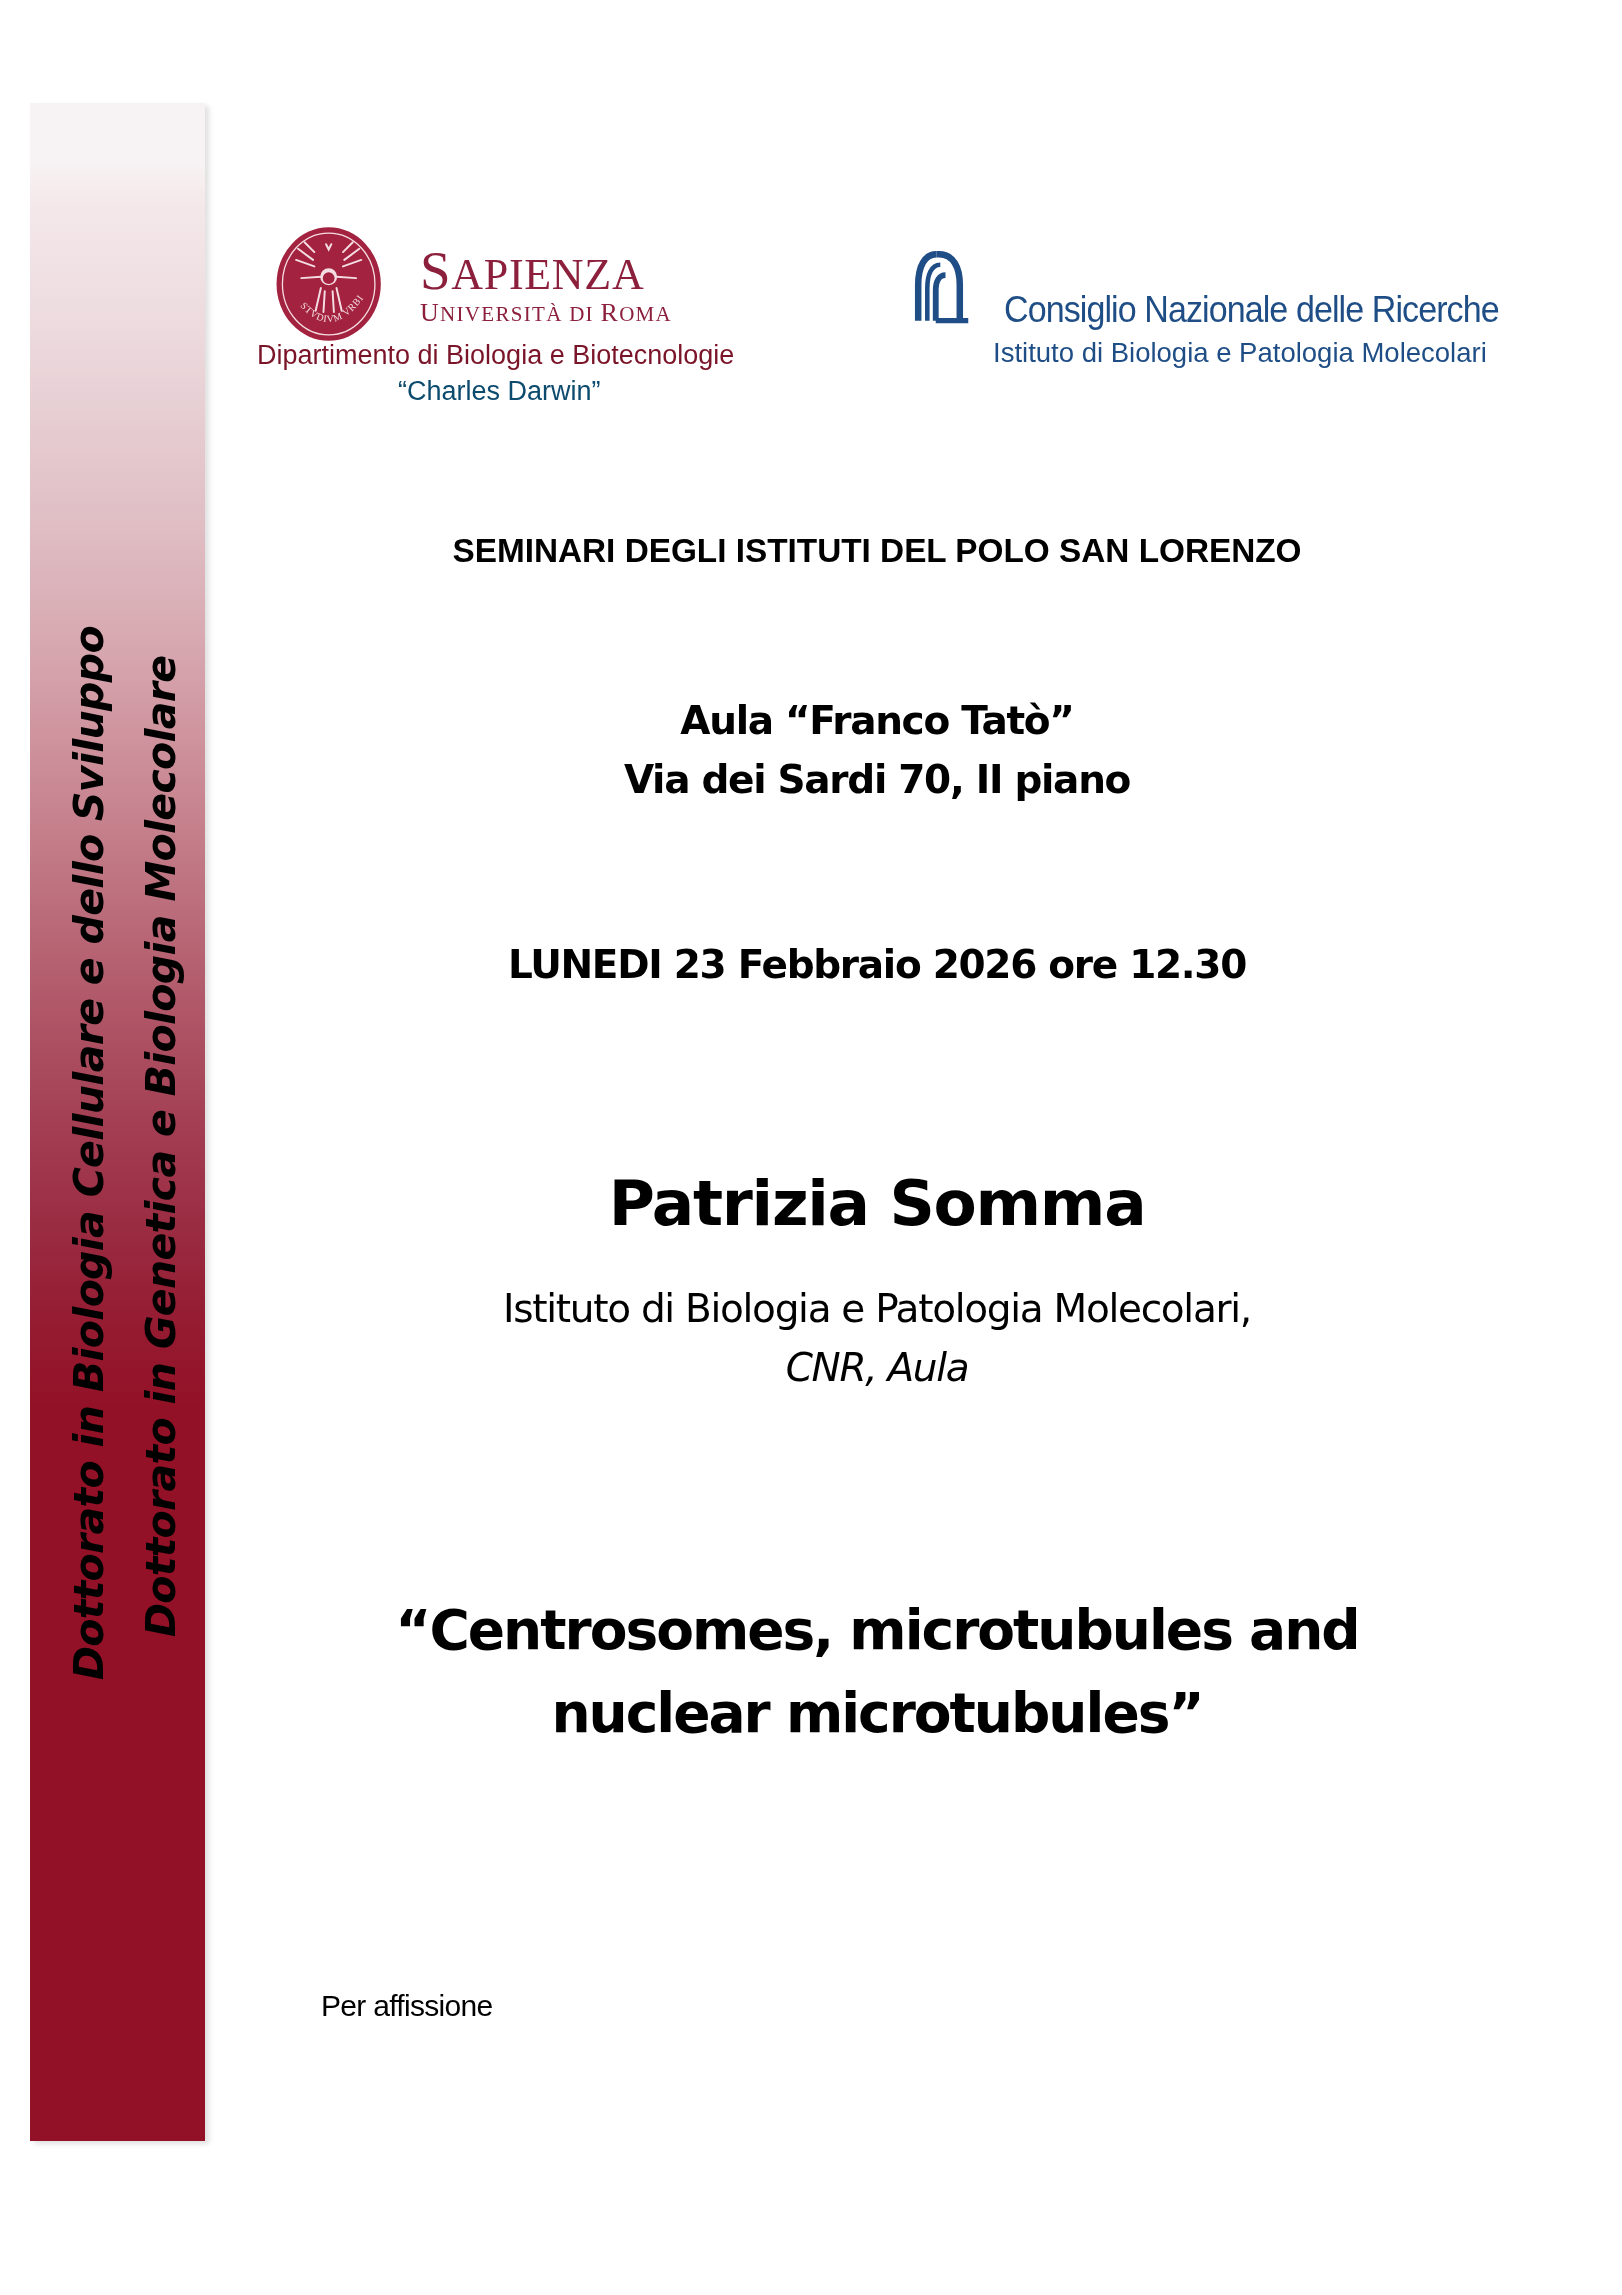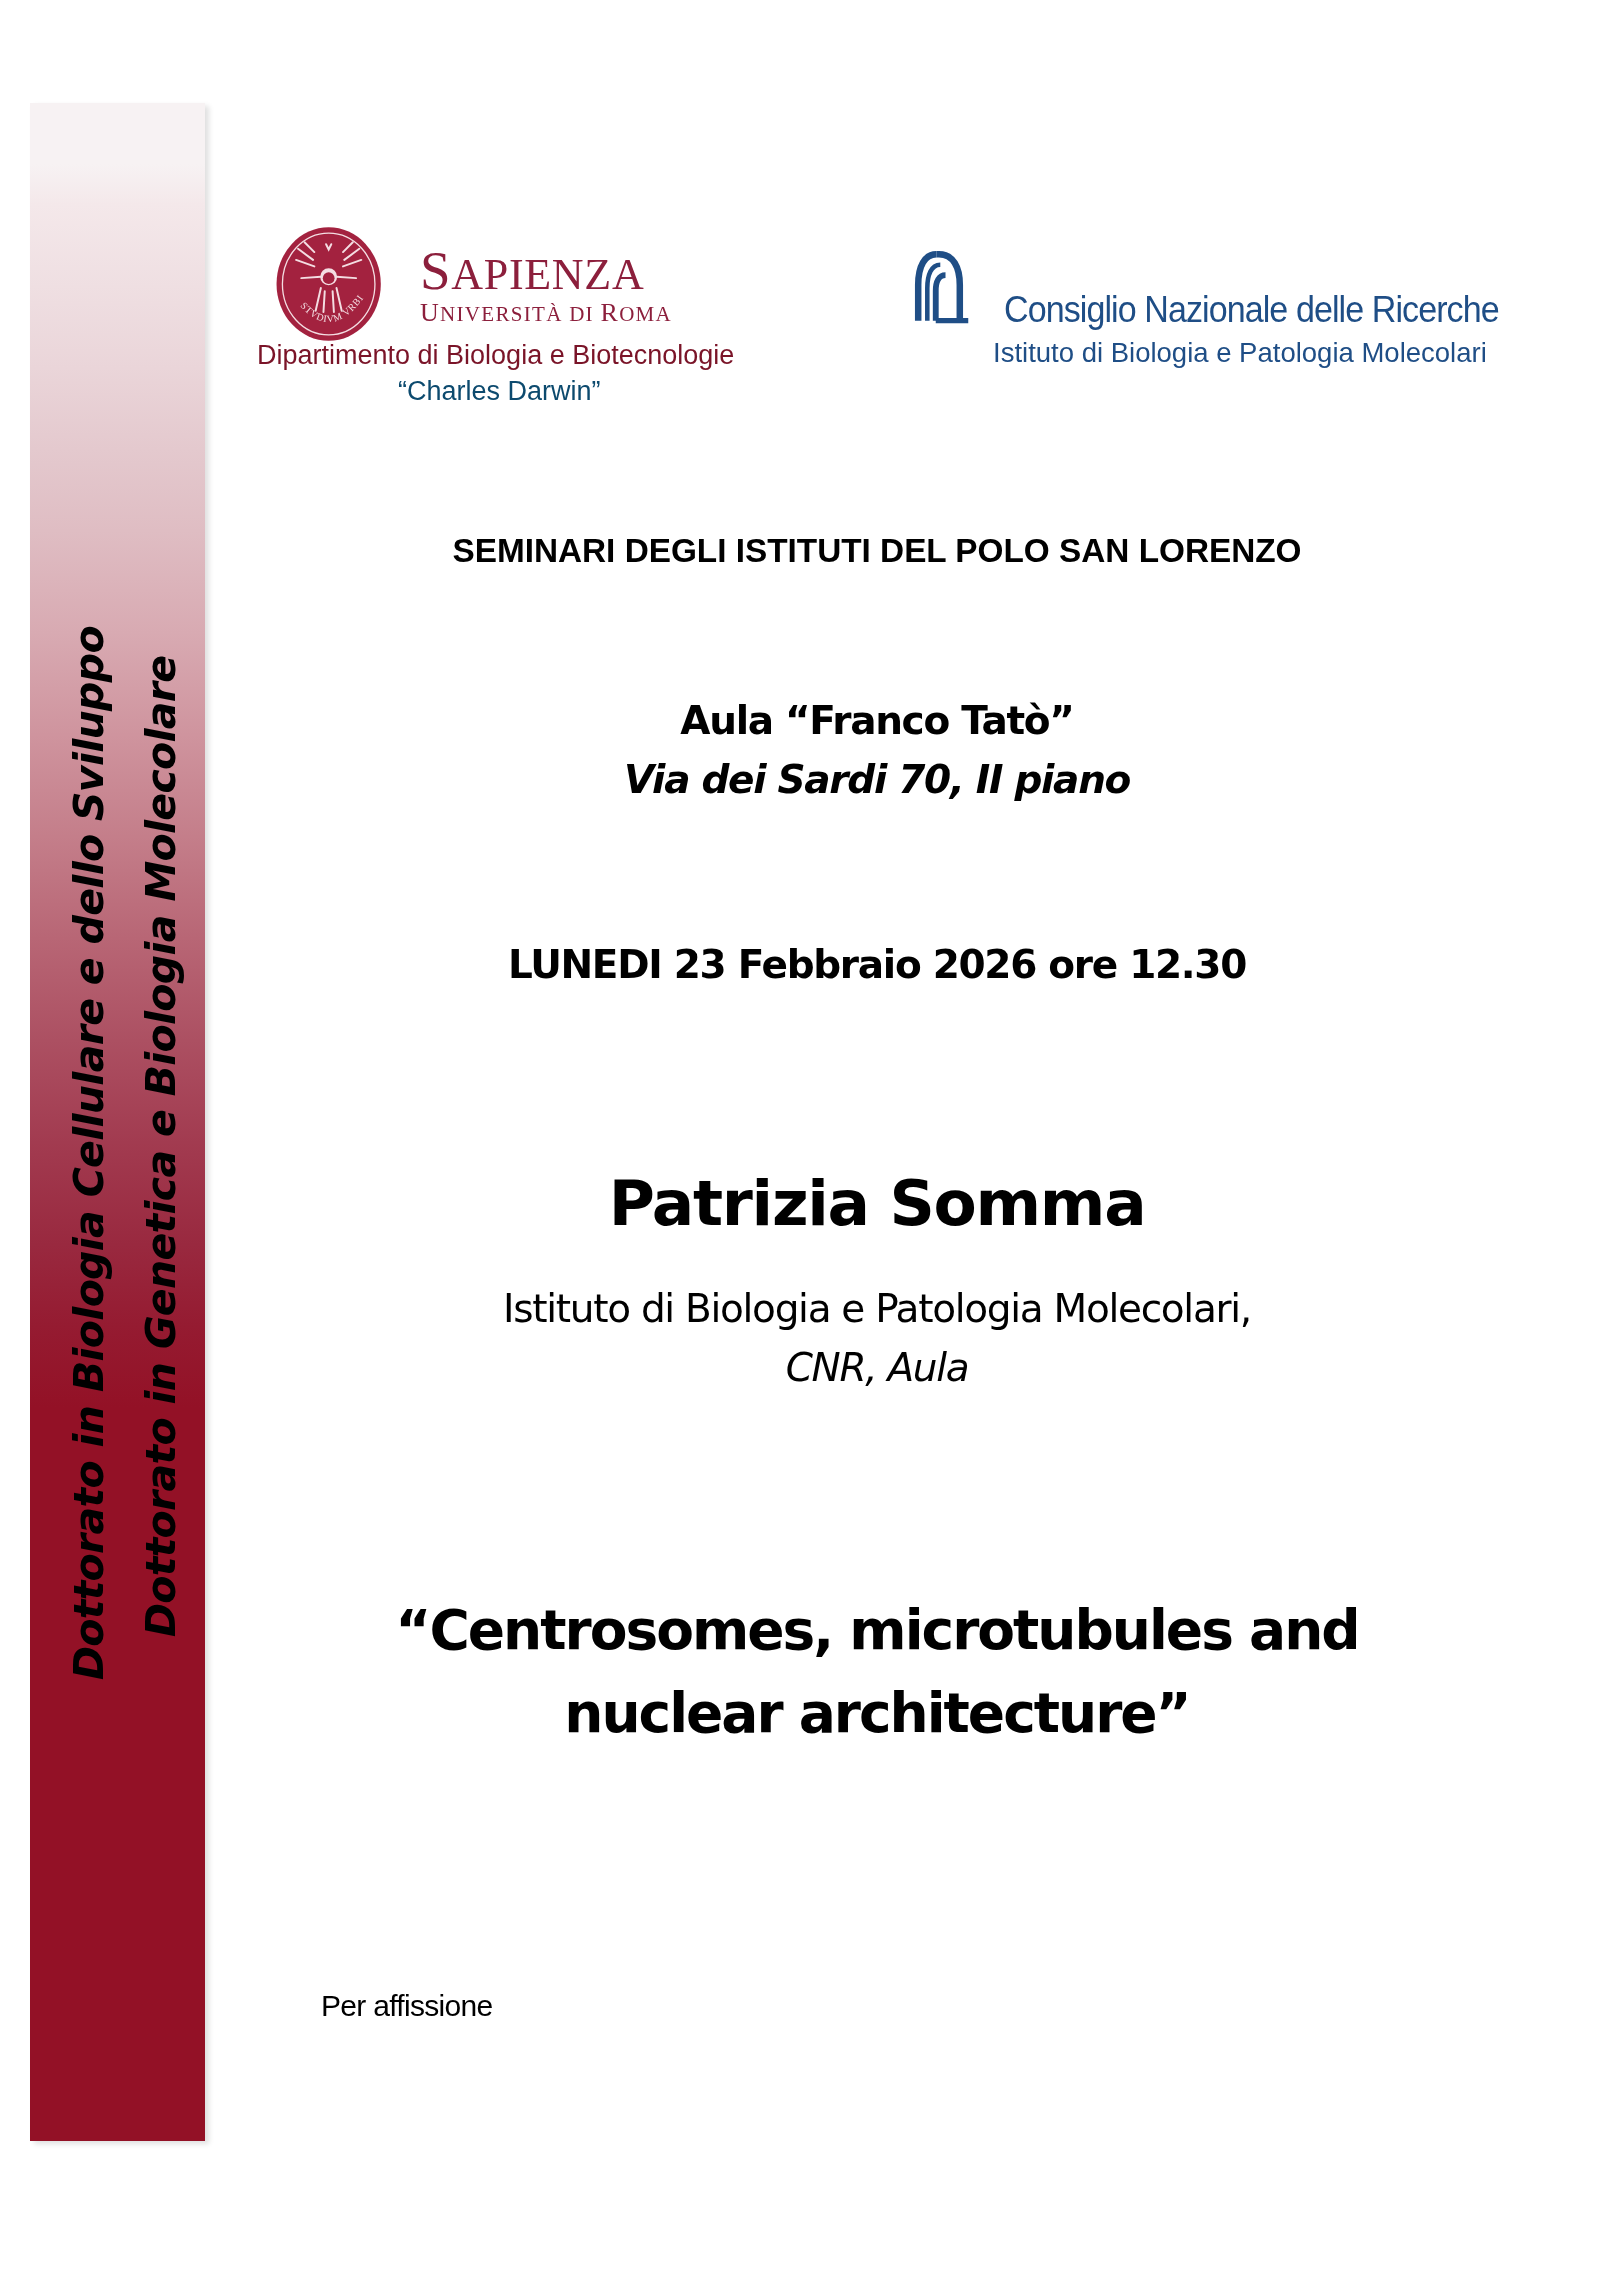--- a/index.html
+++ b/index.html
@@ -53,21 +53,21 @@
   .ibpm {
     position: absolute; left: 993px; top: 339px; font-size: 27.5px; color: #1f4e86; line-height: 1;
   }
 
   
   .center { position: absolute; left: 216px; width: 1322px; text-align: center; line-height: 1; }
   .series { top: 533px; font-size: 34px; font-weight: bold; font-family: "Liberation Sans", sans-serif;
             transform: scaleX(0.98); }
   .calibri { font-family: "DejaVu Sans", sans-serif; }
   .aula { top: 701px; font-size: 39px; font-weight: bold; letter-spacing: -1.3px; }
-  .via  { top: 760px; font-size: 39px; font-weight: bold; font-style: italic; letter-spacing: -1.3px; }
+  .via  { top: 760px; font-size: 39px; font-weight: bold; letter-spacing: -1.3px; }
   .date { top: 945px; font-size: 39px; font-weight: bold; letter-spacing: -1.3px; }
   .speaker { top: 1172px; font-size: 63px; font-weight: bold; letter-spacing: -1.3px; }
   .aff1 { top: 1289px; font-size: 39px; letter-spacing: -1.3px; }
   .aff2 { top: 1348px; font-size: 39px; font-style: italic; letter-spacing: -1.3px; }
   .title1 { top: 1603px; font-size: 55px; font-weight: bold; letter-spacing: -2px; }
   .title2 { top: 1686px; font-size: 55px; font-weight: bold; letter-spacing: -2px; }
   .footer { position: absolute; left: 321px; top: 1991px; font-size: 30px; line-height: 1;
             font-family: Liberation Sans, sans-serif; letter-spacing: -0.7px; }
 </style>
 </head>
@@ -112,16 +112,16 @@
 <div class="ibpm">Istituto di Biologia e Patologia Molecolari</div>
 
 <div class="center series">SEMINARI DEGLI ISTITUTI DEL POLO SAN LORENZO</div>
 <div class="center calibri aula">Aula “Franco Tatò”</div>
 <div class="center calibri via">Via dei Sardi 70, II piano</div>
 <div class="center calibri date">LUNEDI 23 Febbraio 2026 ore 12.30</div>
 <div class="center calibri speaker">Patrizia Somma</div>
 <div class="center calibri aff1">Istituto di Biologia e Patologia Molecolari,</div>
 <div class="center calibri aff2">CNR, Aula</div>
 <div class="center calibri title1">“Centrosomes, microtubules and</div>
-<div class="center calibri title2">nuclear architecture”</div>
+<div class="center calibri title2">nuclear microtubules”</div>
 
 <div class="footer">Per affissione</div>
 
 
 </body></html>

